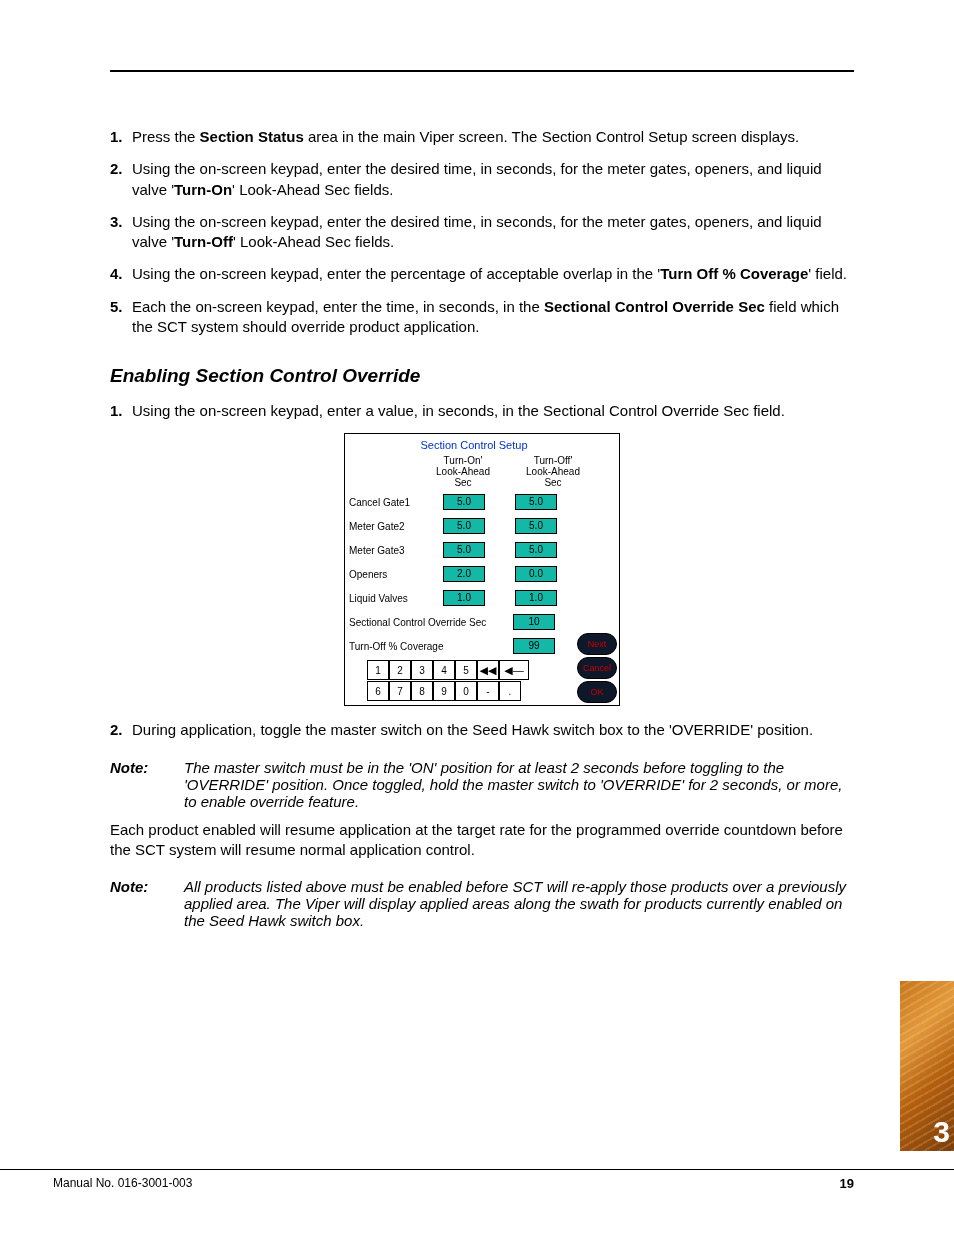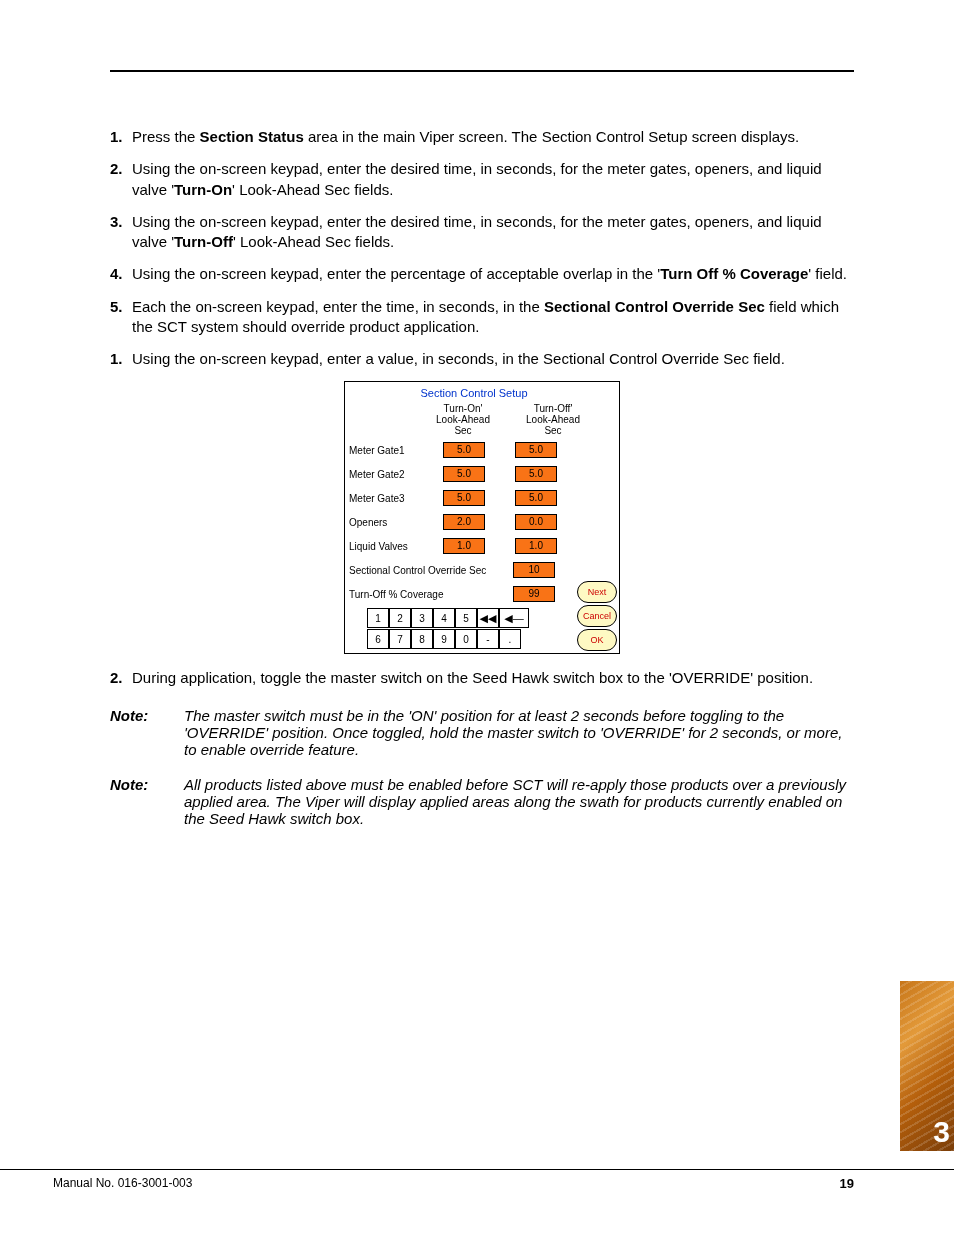--- a/index.html
+++ b/index.html
@@ -91,21 +91,21 @@
     align-items: center;
     margin-bottom: 8px;
   }
   .sc-label { width: 94px; }
   .sc-field {
     border: 1px solid #000;
     width: 42px;
     height: 16px;
     text-align: center;
     line-height: 14px;
-    background: #f97316;
+    background: #14b8a6;
   }
   .sc-gap { width: 30px; }
   .sc-long-label { flex: 1; }
   .sc-btncol {
     position: absolute;
     right: 2px;
     bottom: 2px;
     display: flex;
     flex-direction: column;
     gap: 2px;
@@ -113,21 +113,21 @@
   .sc-btn {
     border: 1px solid #000;
     border-radius: 11px;
     width: 40px;
     height: 22px;
     font-size: 9px;
     color: #cc0000;
     display: flex;
     align-items: center;
     justify-content: center;
-    background: #fef9c3;
+    background: #0f172a;
   }
   .keypad {
     display: flex;
     flex-direction: column;
     gap: 1px;
     margin-left: 18px;
     margin-top: 6px;
   }
   .keypad-row {
     display: flex;
@@ -207,39 +207,40 @@
     <div class="step">
       <div class="step-num">4.</div>
       <div class="step-text"><span>Using the on-screen keypad, enter the percentage of acceptable overlap in the '</span><span class="hl">Turn Off % Coverage</span><span>' field.</span></div>
     </div>
     <div class="step">
       <div class="step-num">5.</div>
       <div class="step-text"><span>Each the on-screen keypad, enter the time, in seconds, in the </span><span class="hl">Sectional Control Override Sec</span><span> field which the SCT system should override product application.</span></div>
     </div>
   </div>
 
+  <div class="heading2">Enabling Section Control Override</div>
 
   <div class="step">
     <div class="step-num">1.</div>
     <div class="step-text">Using the on-screen keypad, enter a value, in seconds, in the Sectional Control Override Sec field.</div>
   </div>
 
   <div class="screenshot">
     <div class="sc-title">Section Control Setup</div>
     <div class="sc-headrow">
       <div class="sc-head" style="white-space:pre-line">Turn-On'
 Look-Ahead
 Sec</div>
       <div class="sc-head" style="white-space:pre-line">Turn-Off'
 Look-Ahead
 Sec</div>
     </div>
 
     <div class="sc-row">
-      <div class="sc-label">Meter Gate1</div>
+      <div class="sc-label">Cancel Gate1</div>
       <div class="sc-field">5.0</div>
       <div class="sc-gap"></div>
       <div class="sc-field">5.0</div>
     </div>
     <div class="sc-row">
       <div class="sc-label">Meter Gate2</div>
       <div class="sc-field">5.0</div>
       <div class="sc-gap"></div>
       <div class="sc-field">5.0</div>
     </div>
@@ -304,20 +305,21 @@
   <div class="step">
     <div class="step-num">2.</div>
     <div class="step-text">During application, toggle the master switch on the Seed Hawk switch box to the 'OVERRIDE' position.</div>
   </div>
 
   <div class="note-block">
     <div class="note-label">Note:</div>
     <div>The master switch must be in the 'ON' position for at least 2 seconds before toggling to the 'OVERRIDE' position. Once toggled, hold the master switch to 'OVERRIDE' for 2 seconds, or more, to enable override feature.</div>
   </div>
 
+  <div class="para">Each product enabled will resume application at the target rate for the programmed override countdown before the SCT system will resume normal application control.</div>
 
   <div class="note-block">
     <div class="note-label">Note:</div>
     <div>All products listed above must be enabled before SCT will re-apply those products over a previously applied area. The Viper will display applied areas along the swath for products currently enabled on the Seed Hawk switch box.</div>
   </div>
 </div>
 
 <div class="side-deco">
   <div class="chapnum">3</div>
 </div>

